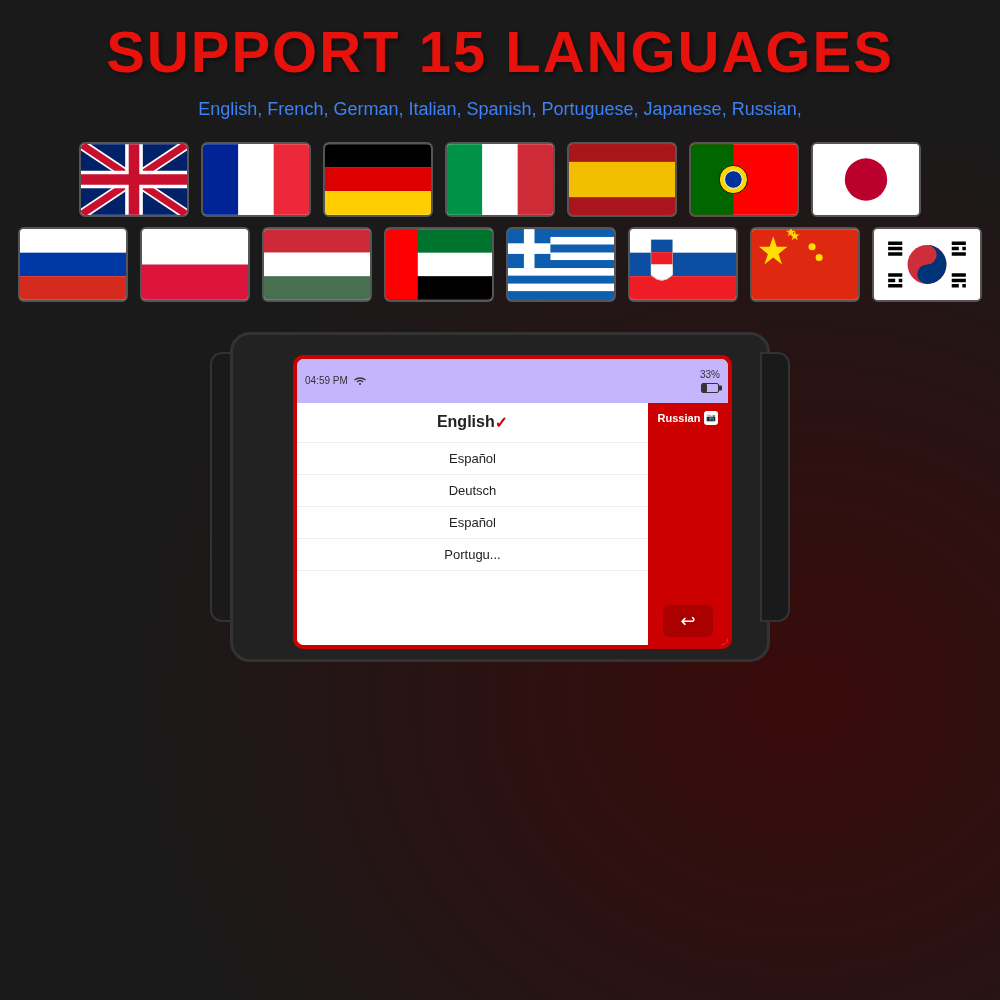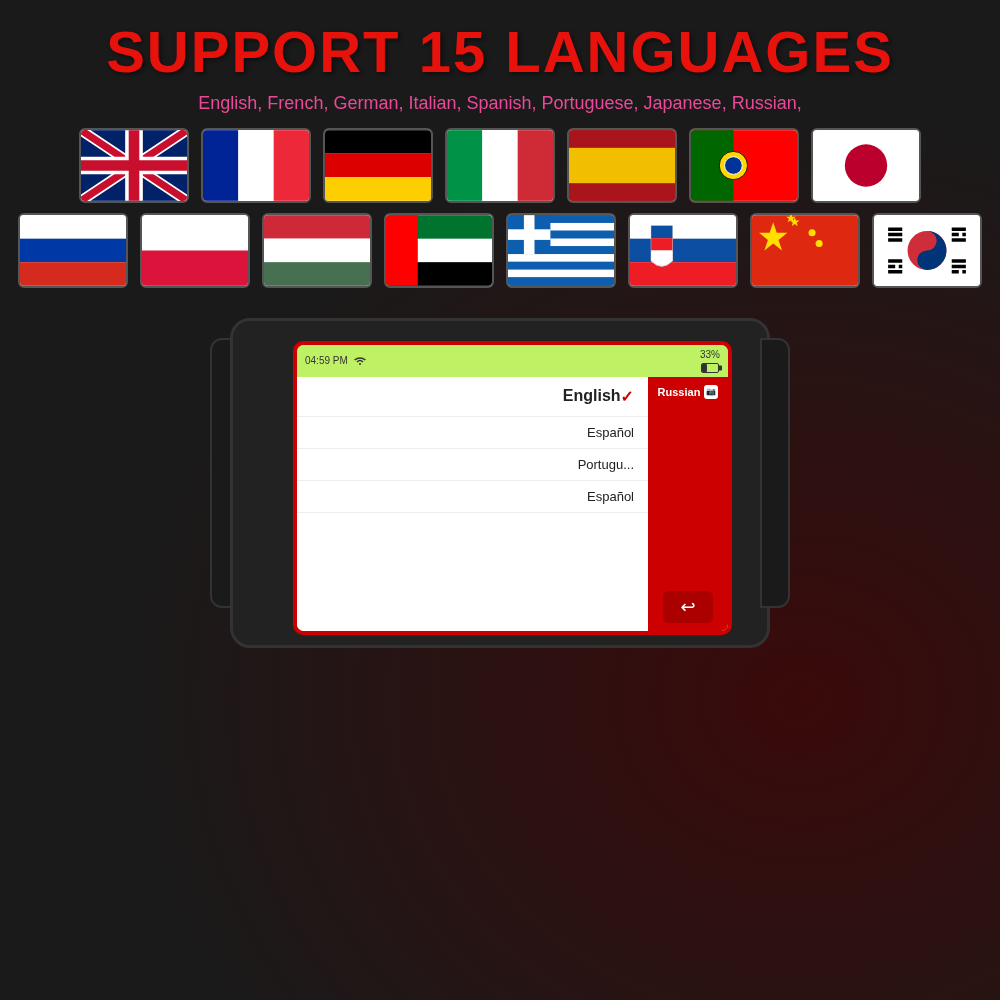--- a/index.html
+++ b/index.html
@@ -30,30 +30,30 @@
       align-items: center;
       padding: 18px 30px 10px;
     }
 
     .main-title {
       font-size: 58px;
       font-weight: 900;
       color: #e8120c;
       letter-spacing: 2px;
       text-align: center;
-      margin-bottom: 4px;
+      margin-bottom: 10px;
       text-shadow: 2px 2px 4px rgba(0,0,0,0.5);
     }
 
     .languages-list {
       font-size: 18px;
-      color: #ec4899;
+      color: #3b82f6;
       text-align: center;
       line-height: 1.6;
-      margin-bottom: 10px;
+      margin-bottom: 18px;
       max-width: 850px;
     }
 
     .flags-row {
       display: flex;
       justify-content: center;
       gap: 12px;
       margin-bottom: 10px;
     }
 
@@ -169,22 +169,22 @@
       border-radius: 7px;
       overflow: hidden;
       display: flex;
       flex-direction: column;
     }
 
     .screen-status-bar {
       display: flex;
       justify-content: space-between;
       align-items: center;
-      padding: 4px 8px;
-      background: #bef264;
+      padding: 10px 8px;
+      background: #c4b5fd;
       font-size: 10px;
       color: #333;
     }
 
     .screen-status-left {
       display: flex;
       align-items: center;
       gap: 5px;
     }
 
@@ -234,21 +234,21 @@
       flex-direction: column;
     }
 
     .lang-item {
       padding: 8px 14px;
       font-size: 13px;
       color: #222;
       border-bottom: 1px solid #eee;
       display: flex;
       align-items: center;
-      justify-content: flex-end;
+      justify-content: center;
     }
 
     .lang-item.active {
       background: #fff;
       font-weight: 600;
       font-size: 16px;
       padding: 10px 14px;
     }
 
     .check-icon {
@@ -526,24 +526,27 @@
 
               <div class="language-list-panel">
                 <div class="lang-item active">
                   <span>English</span>
                   <span class="check-icon">✓</span>
                 </div>
                 <div class="lang-item">
                   <span>Español</span>
                 </div>
                 <div class="lang-item">
-                  <span>Portugu...</span>
+                  <span>Deutsch</span>
                 </div>
                 <div class="lang-item">
                   <span>Español</span>
+                </div>
+                <div class="lang-item">
+                  <span>Portugu...</span>
                 </div>
               </div>
 
               <div class="side-panel">
                 <div class="side-panel-header">
                   <span>Russian</span>
                   <div class="camera-icon">📷</div>
                 </div>
                 <div class="back-btn">
                   <span>↩</span>

